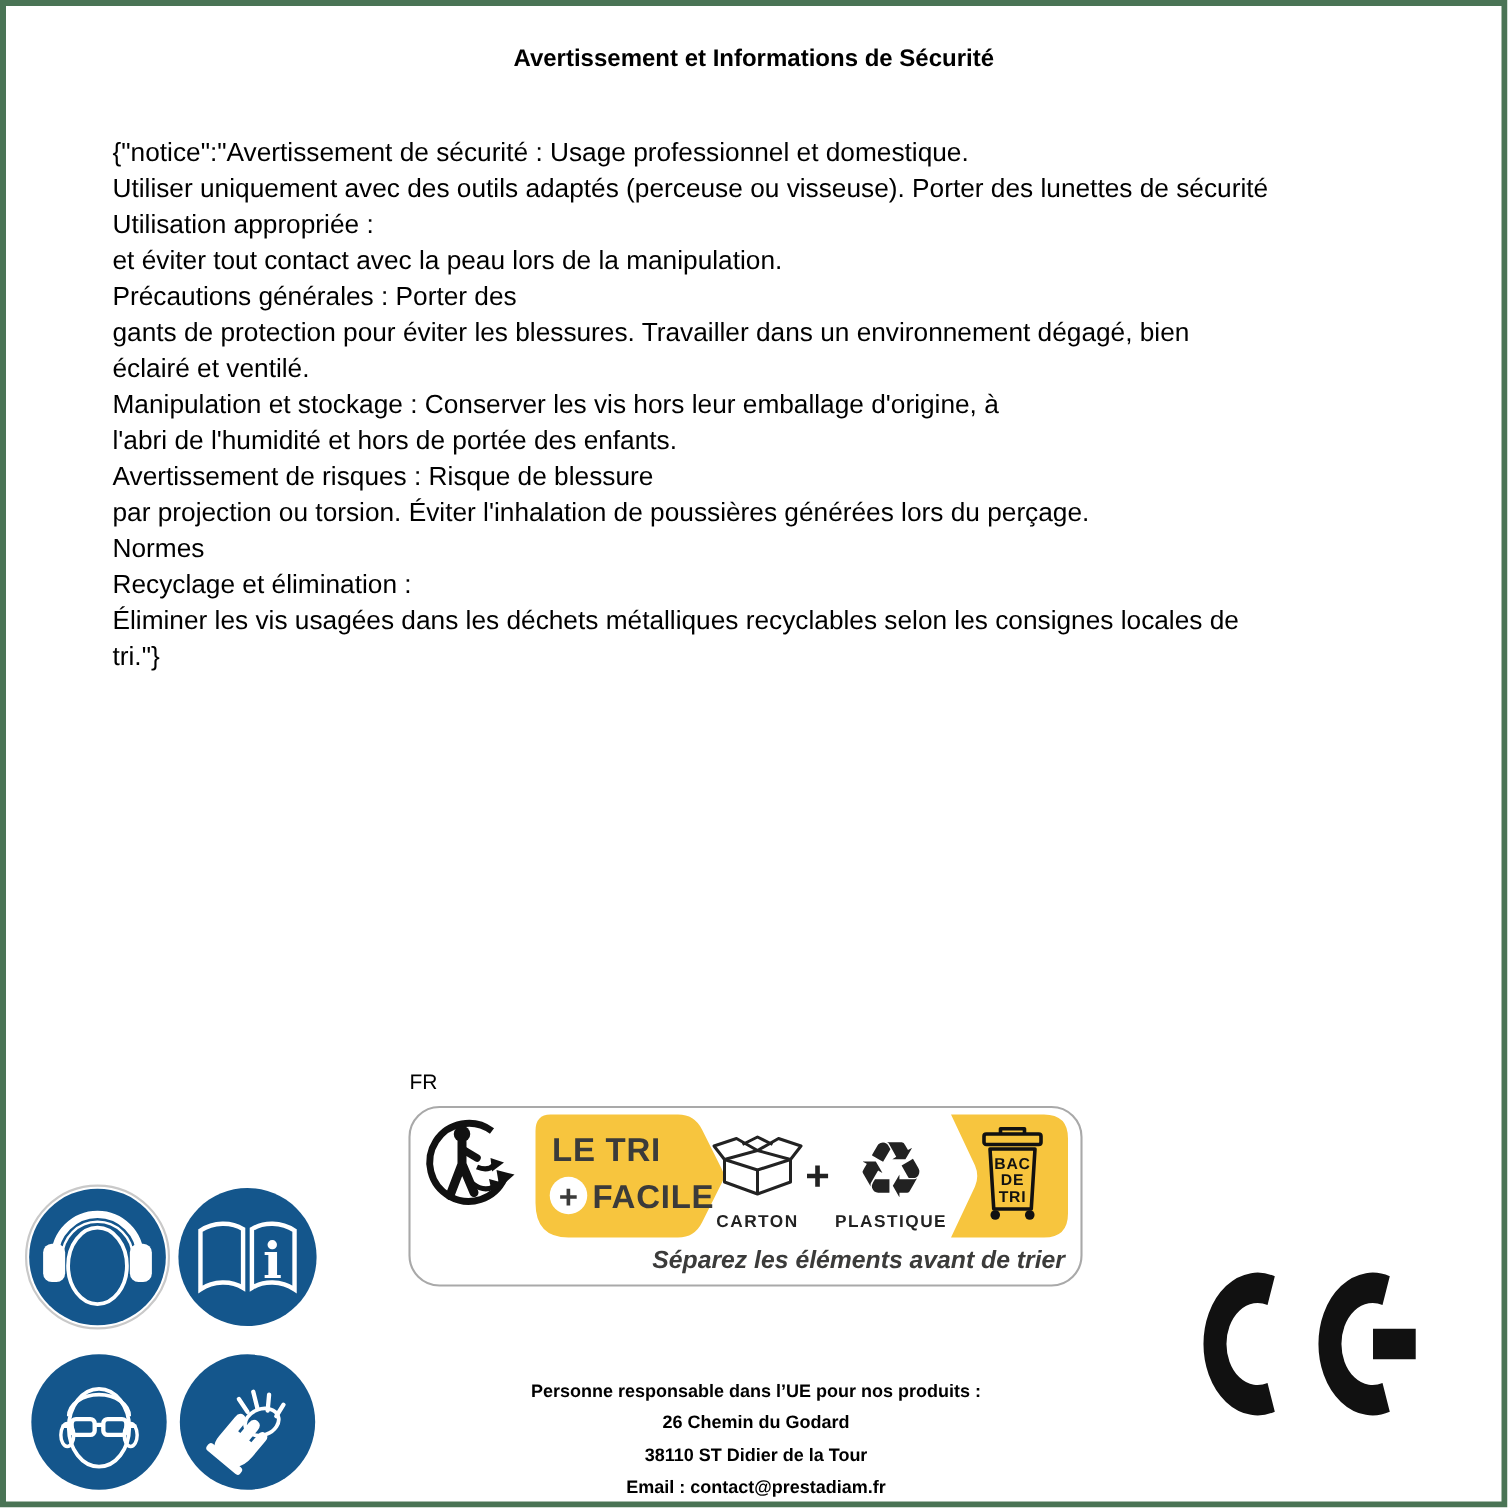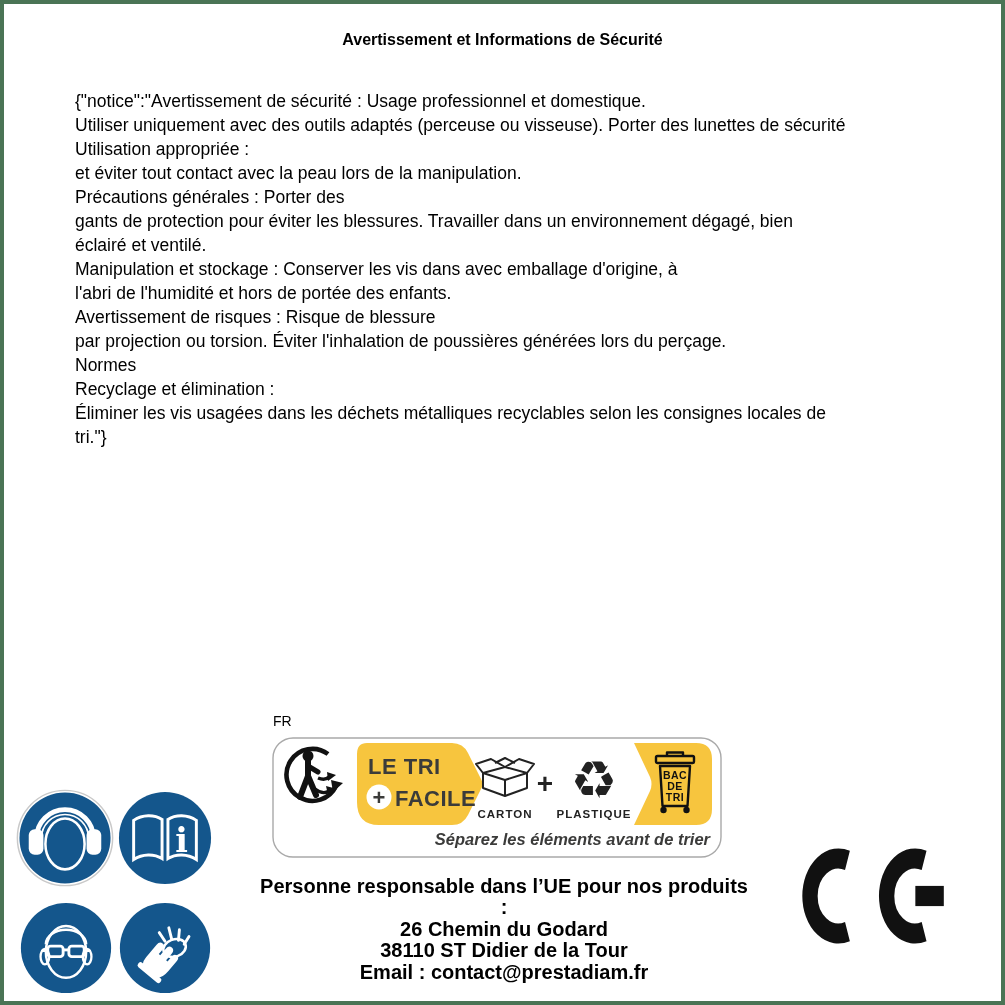--- a/index.html
+++ b/index.html
@@ -35,42 +35,42 @@
   .outline-bin { fill:none; stroke:#111; stroke-width:2.4; stroke-linejoin:round; }
   .headline { font-family:"Liberation Sans", sans-serif; font-size:22px; font-weight:bold; letter-spacing:0.5px; fill:#3B3B3A; }
   .plus-badge { font-family:"Liberation Sans", sans-serif; font-size:22px; font-weight:bold; fill:#3B3B3A; }
   .material-label { font-family:"Liberation Sans", sans-serif; font-size:11.5px; font-weight:bold; letter-spacing:1px; fill:#222; }
   .plus-sep { font-family:"Liberation Sans", sans-serif; font-size:28px; font-weight:bold; fill:#222; }
   .recycle-glyph { font-family:"DejaVu Sans", sans-serif; font-size:52px; fill:#222; }
   .bin-label { font-family:"Liberation Sans", sans-serif; font-size:10.5px; font-weight:bold; fill:#111; letter-spacing:0.5px; }
   .instruction { font-family:"Liberation Sans", sans-serif; font-size:16.5px; font-weight:bold; font-style:italic; fill:#3B3B3A; }
 
   .contact-block {
-    position:absolute; left:255px; top:872px; width:490px; text-align:center;
-    font-size:20px; font-weight:bold; line-height:21.4px;
+    position:absolute; left:255px; top:913px; width:490px; text-align:center;
+    font-size:12px; font-weight:bold; line-height:21.4px;
   }
   .ce-mark { position:absolute; left:796px; top:842px; }
   .book-i { font-family:"DejaVu Serif", serif; font-size:34px; font-weight:bold; fill:#fff; }
 </style>
 </head>
 <body>
 
 <div class="page">
 
   <div class="doc-title">Avertissement et Informations de Sécurité</div>
 
   <div class="notice-block">
     <div class="notice-line">{"notice":"Avertissement de sécurité : Usage professionnel et domestique.</div>
     <div class="notice-line">Utiliser uniquement avec des outils adaptés (perceuse ou visseuse). Porter des lunettes de sécurité</div>
     <div class="notice-line">Utilisation appropriée :</div>
     <div class="notice-line">et éviter tout contact avec la peau lors de la manipulation.</div>
     <div class="notice-line">Précautions générales : Porter des</div>
     <div class="notice-line">gants de protection pour éviter les blessures. Travailler dans un environnement dégagé, bien</div>
     <div class="notice-line">éclairé et ventilé.</div>
-    <div class="notice-line">Manipulation et stockage : Conserver les vis dans avec emballage d'origine, à</div>
+    <div class="notice-line">Manipulation et stockage : Conserver les vis hors leur emballage d'origine, à</div>
     <div class="notice-line">l'abri de l'humidité et hors de portée des enfants.</div>
     <div class="notice-line">Avertissement de risques : Risque de blessure</div>
     <div class="notice-line">par projection ou torsion. Éviter l'inhalation de poussières générées lors du perçage.</div>
     <div class="notice-line">Normes</div>
     <div class="notice-line">Recyclage et élimination :</div>
     <div class="notice-line">Éliminer les vis usagées dans les déchets métalliques recyclables selon les consignes locales de</div>
     <div class="notice-line">tri."}</div>
   </div>
 
   <svg class="picto" style="left:12px; top:785px;" width="98" height="98" viewBox="0 0 100 100">

